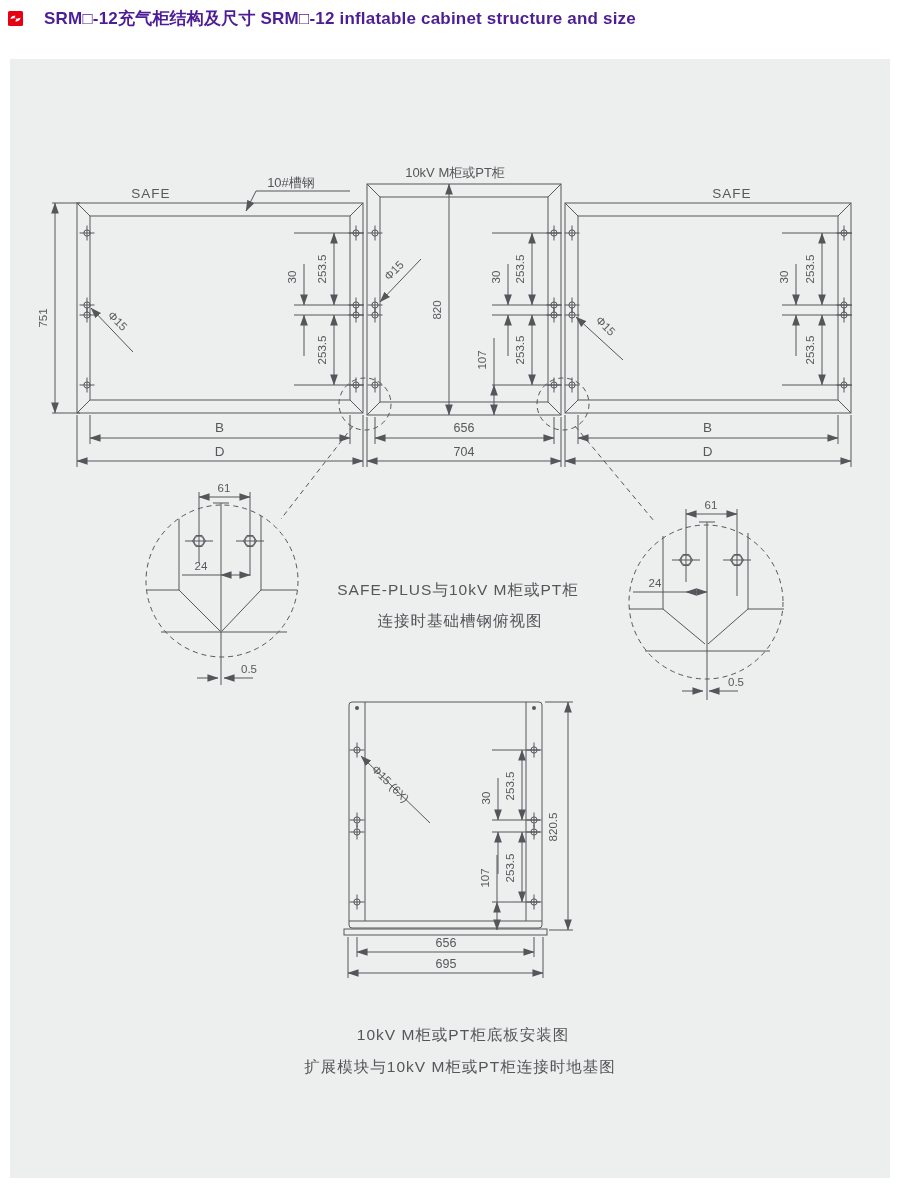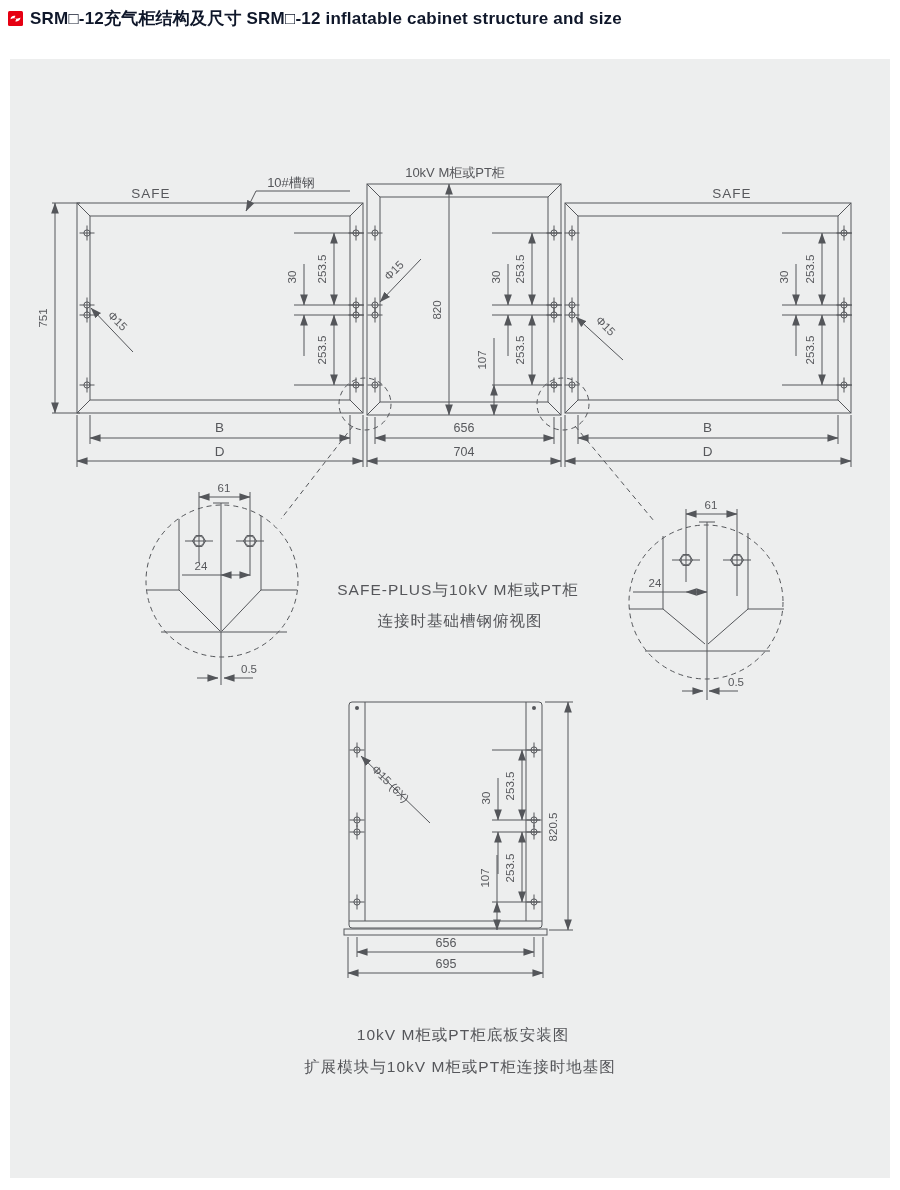--- a/index.html
+++ b/index.html
@@ -1,20 +1,20 @@
 <!DOCTYPE html>
 <html><head>
 <meta charset="utf-8">
 <style>
   html,body{margin:0;padding:0;background:#ffffff;width:900px;height:1190px;
     font-family:"Liberation Sans",sans-serif;}
   .page{position:relative;width:900px;height:1190px;overflow:hidden;}
   .header{position:absolute;left:0;top:0;width:900px;height:42px;display:flex;align-items:center;}
   .logo{width:15px;height:15px;margin-left:8px;margin-top:-6px;display:inline-block;}
-  .title{font-size:17px;font-weight:600;color:#0f172a;margin:0 0 0 7px;margin-top:-6px;letter-spacing:0.2px;}
+  .title{font-size:17px;font-weight:600;color:#4c1d95;margin:0 0 0 21px;margin-top:-6px;letter-spacing:0.2px;}
   .canvas{position:absolute;left:10px;top:59px;width:880px;height:1119px;background:#edeeee;}
   svg.draw{position:absolute;left:0;top:0;}
   .ln{stroke:#54565a;stroke-width:1;fill:none;}
   .dash{stroke-dasharray:5 4;}
   .scr{fill:#54565a;stroke:none;}
   text{stroke:none;}
   .dim{font-size:11.5px;fill:#57585c;text-anchor:middle;}
   .dimh{font-size:12.5px;fill:#57585c;text-anchor:middle;}
   .lbl{font-size:13.5px;letter-spacing:1px;fill:#57585c;text-anchor:middle;}
   .zh{font-size:13px;fill:#55565a;text-anchor:middle;}

